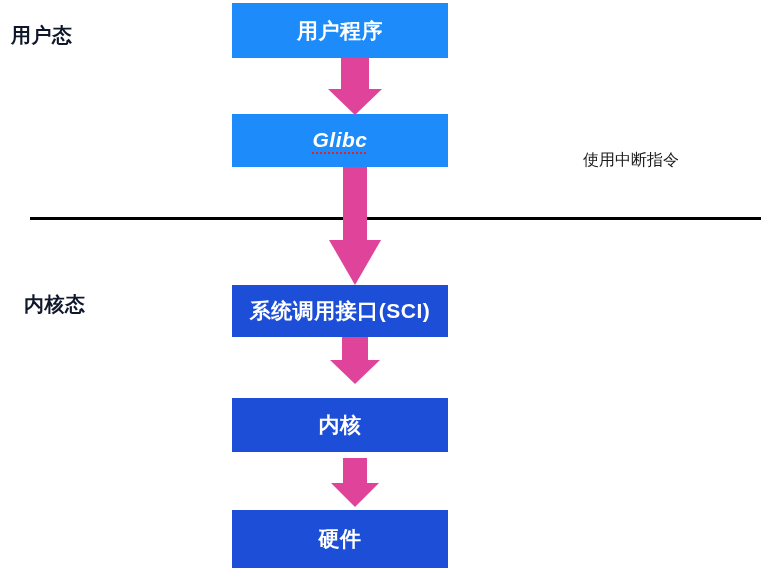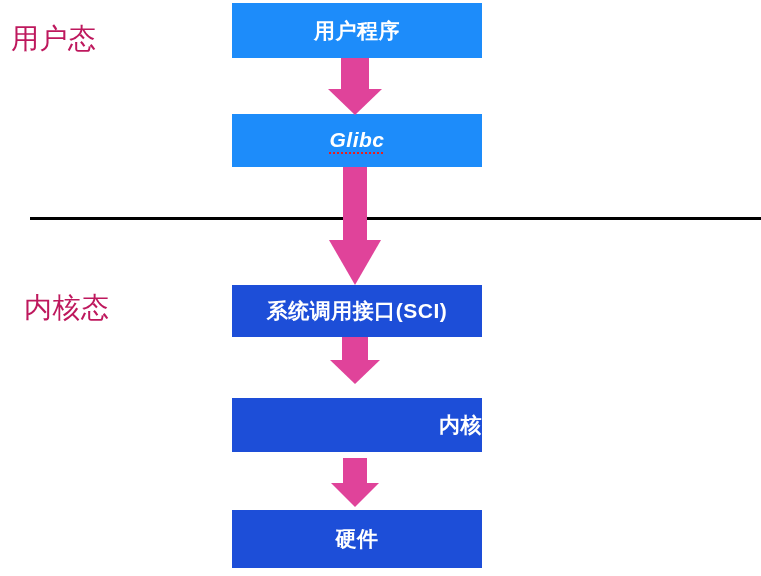--- a/index.html
+++ b/index.html
@@ -15,51 +15,51 @@
     position: relative;
     width: 761px;
     height: 576px;
     background: #ffffff;
     overflow: hidden;
   }
 
   
   .mode-label {
     position: absolute;
-    font-weight: normal;
-    font-size: 28px;
+    font-weight: bold;
+    font-size: 20px;
     line-height: 1.1;
-    color: #be185d;
+    color: #0f172a;
     white-space: nowrap;
     letter-spacing: 0.5px;
   }
   #label-user  { left: 11px; top: 24px; }
   #label-kernel{ left: 24px; top: 293px; }
 
   
   .box {
     position: absolute;
     left: 232px;
-    width: 250px;
+    width: 216px;
     display: flex;
     align-items: center;
     justify-content: center;
     color: #ffffff;
     font-weight: bold;
     font-size: 21px;
     letter-spacing: 0.5px;
     box-sizing: border-box;
   }
   .box.blue  { background: #1d8cfa; }
   .box.green { background: #1d4ed8; }
 
   #box-user-program { top: 3px;   height: 55px; }
   #box-glibc        { top: 114px; height: 53px; font-style: italic; }
   #box-sci          { top: 285px; height: 52px; }
-  #box-kernel       { top: 398px; height: 54px; justify-content: flex-end; }
+  #box-kernel       { top: 398px; height: 54px; }
   #box-hardware     { top: 510px; height: 58px; }
 
   
   .spellcheck {
     position: relative;
     display: inline-block;
     padding-bottom: 1px;
   }
   .spellcheck::after {
     content: "";
@@ -182,15 +182,16 @@
     <div class="stem"></div>
     <div class="head"></div>
   </div>
 
   <div class="arrow" id="arrow-4">
     <div class="stem"></div>
     <div class="head"></div>
   </div>
 
   <div id="transition-note">
+    <div>使用中断指令</div>
   </div>
 
 </div>
 
 </body></html>

